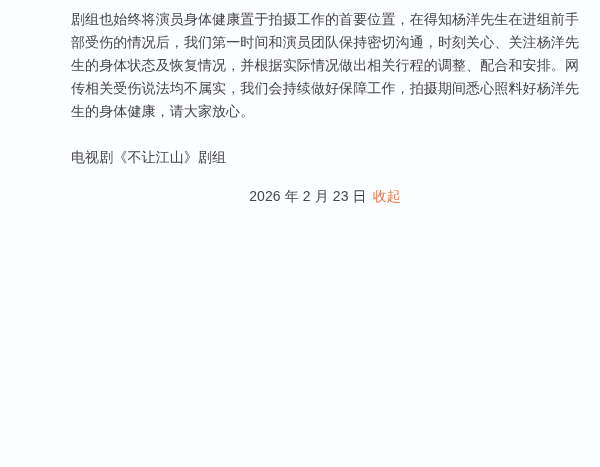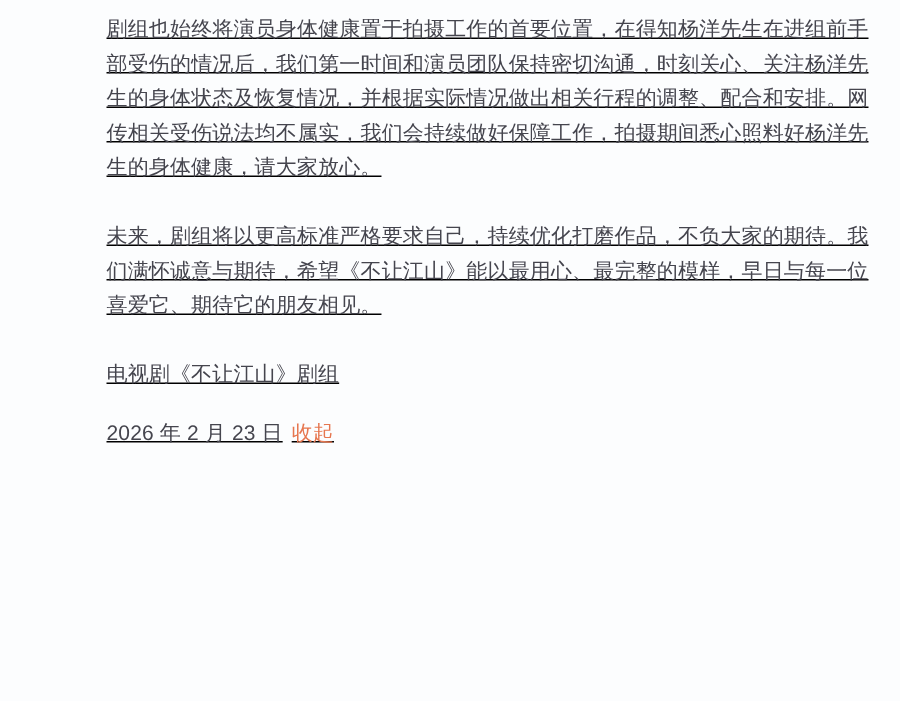--- a/index.html
+++ b/index.html
@@ -8,54 +8,52 @@
     height: 467px;
     background: #fcfdfe;
     font-family: "Liberation Sans", sans-serif;
     overflow: hidden;
   }
   .post {
     width: 600px;
     height: 413px;
     padding: 8px 21px 0 71px;
     background: #fcfdfe;
-    text-decoration: underline;
   }
   .para {
     font-size: 14px;
     line-height: 23px;
     letter-spacing: 0.1px;
     color: #45454e;
     text-align: justify;
     margin-bottom: 23px;
     word-break: break-all;
   }
   .signature {
     margin-bottom: 16px;
     text-align: left;
   }
   .dateline {
     margin-bottom: 0;
-    text-align: left;
+    text-align: center;
   }
   .collapse-link {
     color: #e6764f;
     text-decoration: none;
     cursor: pointer;
     margin-left: 6px;
   }
 </style>
 </head>
 <body>
 
 <div class="post">
   <p class="para">剧组也始终将演员身体健康置于拍摄工作的首要位置，在得知杨洋先生在进组前手部受伤的情况后，我们第一时间和演员团队保持密切沟通，时刻关心、关注杨洋先生的身体状态及恢复情况，并根据实际情况做出相关行程的调整、配合和安排。网传相关受伤说法均不属实，我们会持续做好保障工作，拍摄期间悉心照料好杨洋先生的身体健康，请大家放心。</p>
 
 
 
-  <p class="para">未来，剧组将以更高标准严格要求自己，持续优化打磨作品，不负大家的期待。我们满怀诚意与期待，希望《不让江山》能以最用心、最完整的模样，早日与每一位喜爱它、期待它的朋友相见。</p>
 
   <p class="para signature">电视剧《不让江山》剧组</p>
 
   <p class="para dateline">
     <span>2026 年 2 月 23 日</span><a class="collapse-link">收起</a>
   </p>
 </div>
 
 </body></html>

